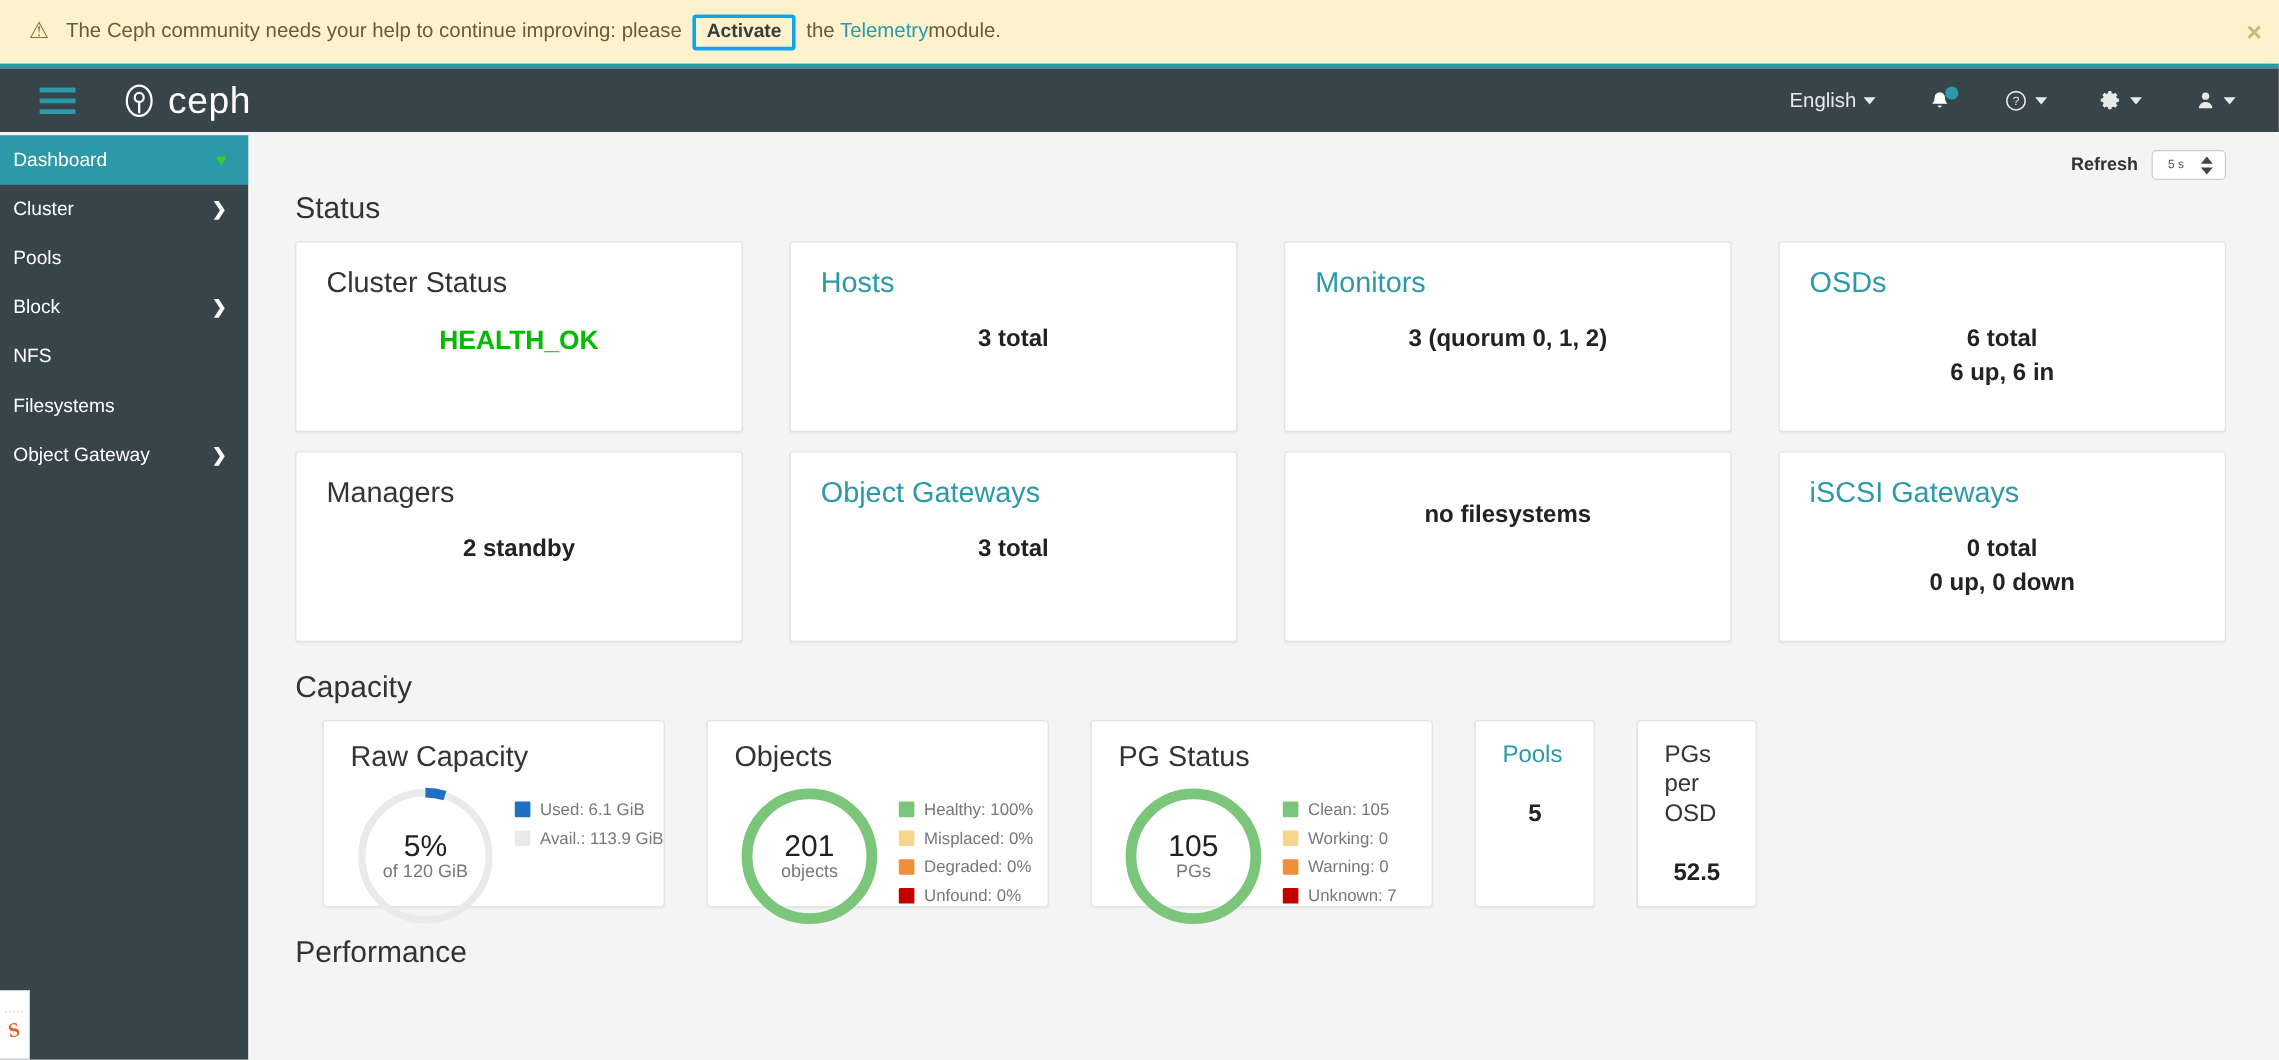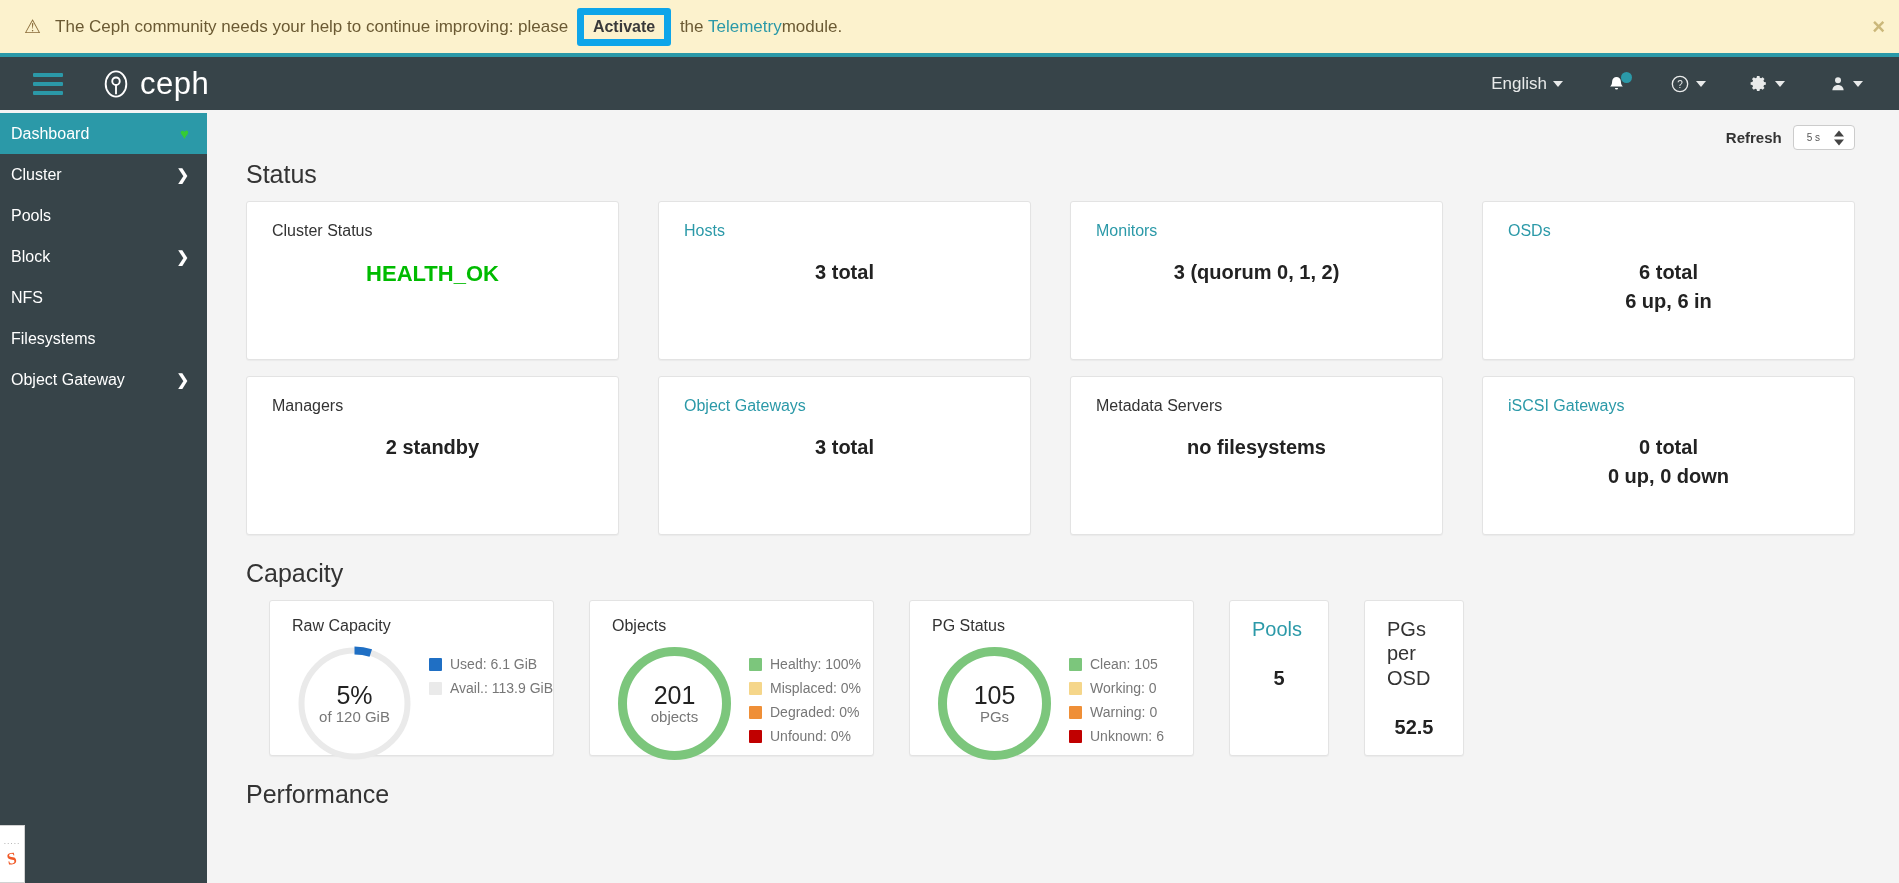--- a/index.html
+++ b/index.html
@@ -19,21 +19,21 @@
     padding: 0 18px;
     border-bottom: 4px solid #2b99a8;
   }
   .banner-warn-icon {
     color: #8a6d3b; font-size: 19px; margin-left: 6px; margin-right: 14px;
     line-height: 1;
   }
   .banner-text { color: #6b5a33; font-size: 17px; }
   .banner-btn {
     display: inline-block;
-    border: 7px solid #0ea5e9;
+    border: 3px solid #0ea5e9;
     border-radius: 3px;
     padding: 3px 9px;
     margin: 0 4px;
     font-weight: bold;
     color: #3a3a3a;
     font-size: 16px;
     background: #fcf2cd;
     cursor: pointer;
   }
   .banner-link { color: #2b99a8; text-decoration: none; }
@@ -145,21 +145,21 @@
   .section-title.capacity { margin-top: 24px; }
 
   .cards-row {
     display: flex; gap: 39px; padding-left: 39px; padding-right: 44px;
   }
   .card {
     background: #fff; border: 1px solid #e3e3e3; border-radius: 3px;
     flex: 1; box-shadow: 0 1px 1px rgba(0,0,0,.04);
   }
   .status-card { height: 159px; padding: 20px 25px 0 25px; }
-  .card-title { font-size: 16px; color: #333; font-weight: 400; }
+  .card-title { font-size: 24px; color: #333; font-weight: 400; }
   .card-title.link { color: #2b99a8; cursor: pointer; }
   .card-value {
     text-align: center; font-size: 20px; font-weight: bold; color: #222;
     margin-top: 18px; line-height: 1.45;
   }
   .card-value.health-ok { color: #00bb00; font-size: 22px; }
   .card-value-line { display: block; }
 
   
   .cap-row {
@@ -345,21 +345,20 @@
         <span class="card-value-line">2 standby</span>
       </div>
     </div>
     <div class="card status-card">
       <div class="card-title link">Object Gateways</div>
       <div class="card-value">
         <span class="card-value-line">3 total</span>
       </div>
     </div>
     <div class="card status-card">
-      <div class="card-title">Metadata Servers</div>
       <div class="card-value">
         <span class="card-value-line">no filesystems</span>
       </div>
     </div>
     <div class="card status-card">
       <div class="card-title link">iSCSI Gateways</div>
       <div class="card-value">
         <span class="card-value-line">0 total</span>
         <span class="card-value-line">0 up, 0 down</span>
       </div>
@@ -449,21 +448,21 @@
           <div class="legend-row">
             <span class="swatch" style="background:#f5d68a"></span>
             <span>Working: 0</span>
           </div>
           <div class="legend-row">
             <span class="swatch" style="background:#ef8f37"></span>
             <span>Warning: 0</span>
           </div>
           <div class="legend-row">
             <span class="swatch" style="background:#c10000"></span>
-            <span>Unknown: 6</span>
+            <span>Unknown: 7</span>
           </div>
         </div>
       </div>
     </div>
 
     <div class="cap-card narrow">
       <div class="narrow-title link">Pools</div>
       <div class="narrow-value">5</div>
     </div>
 

